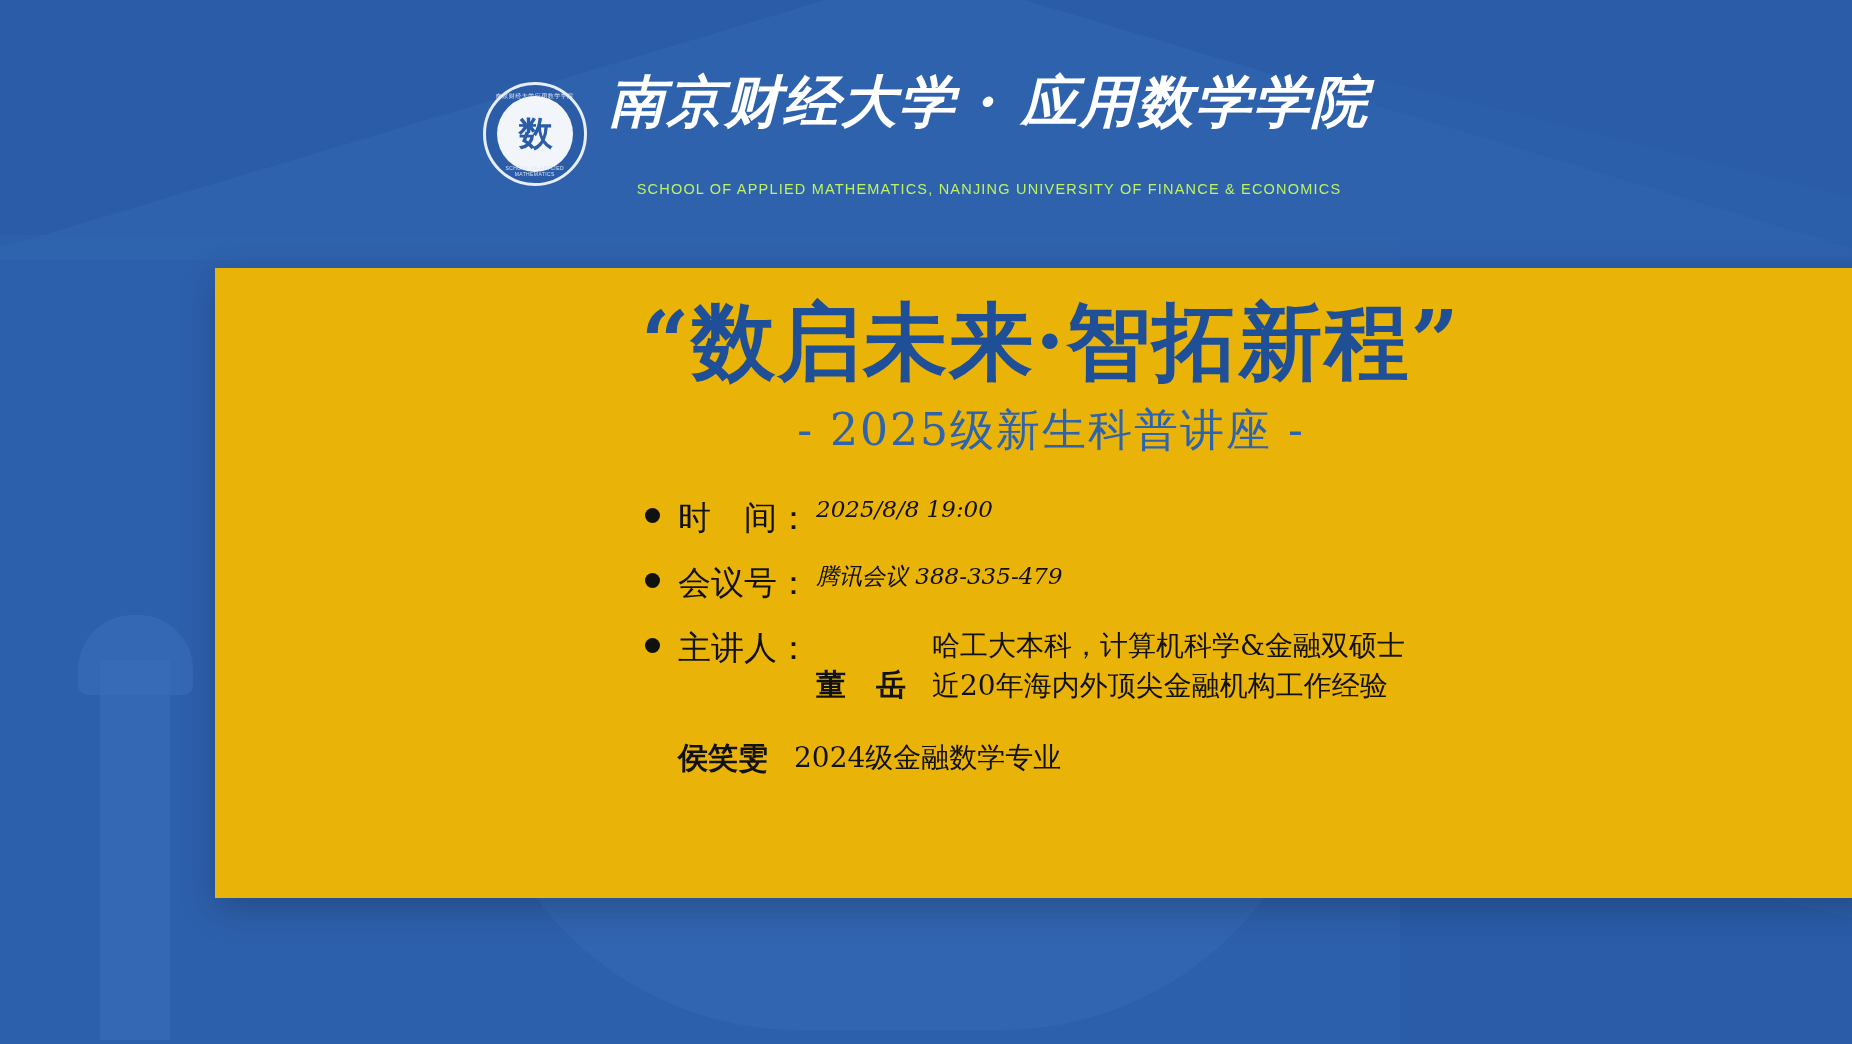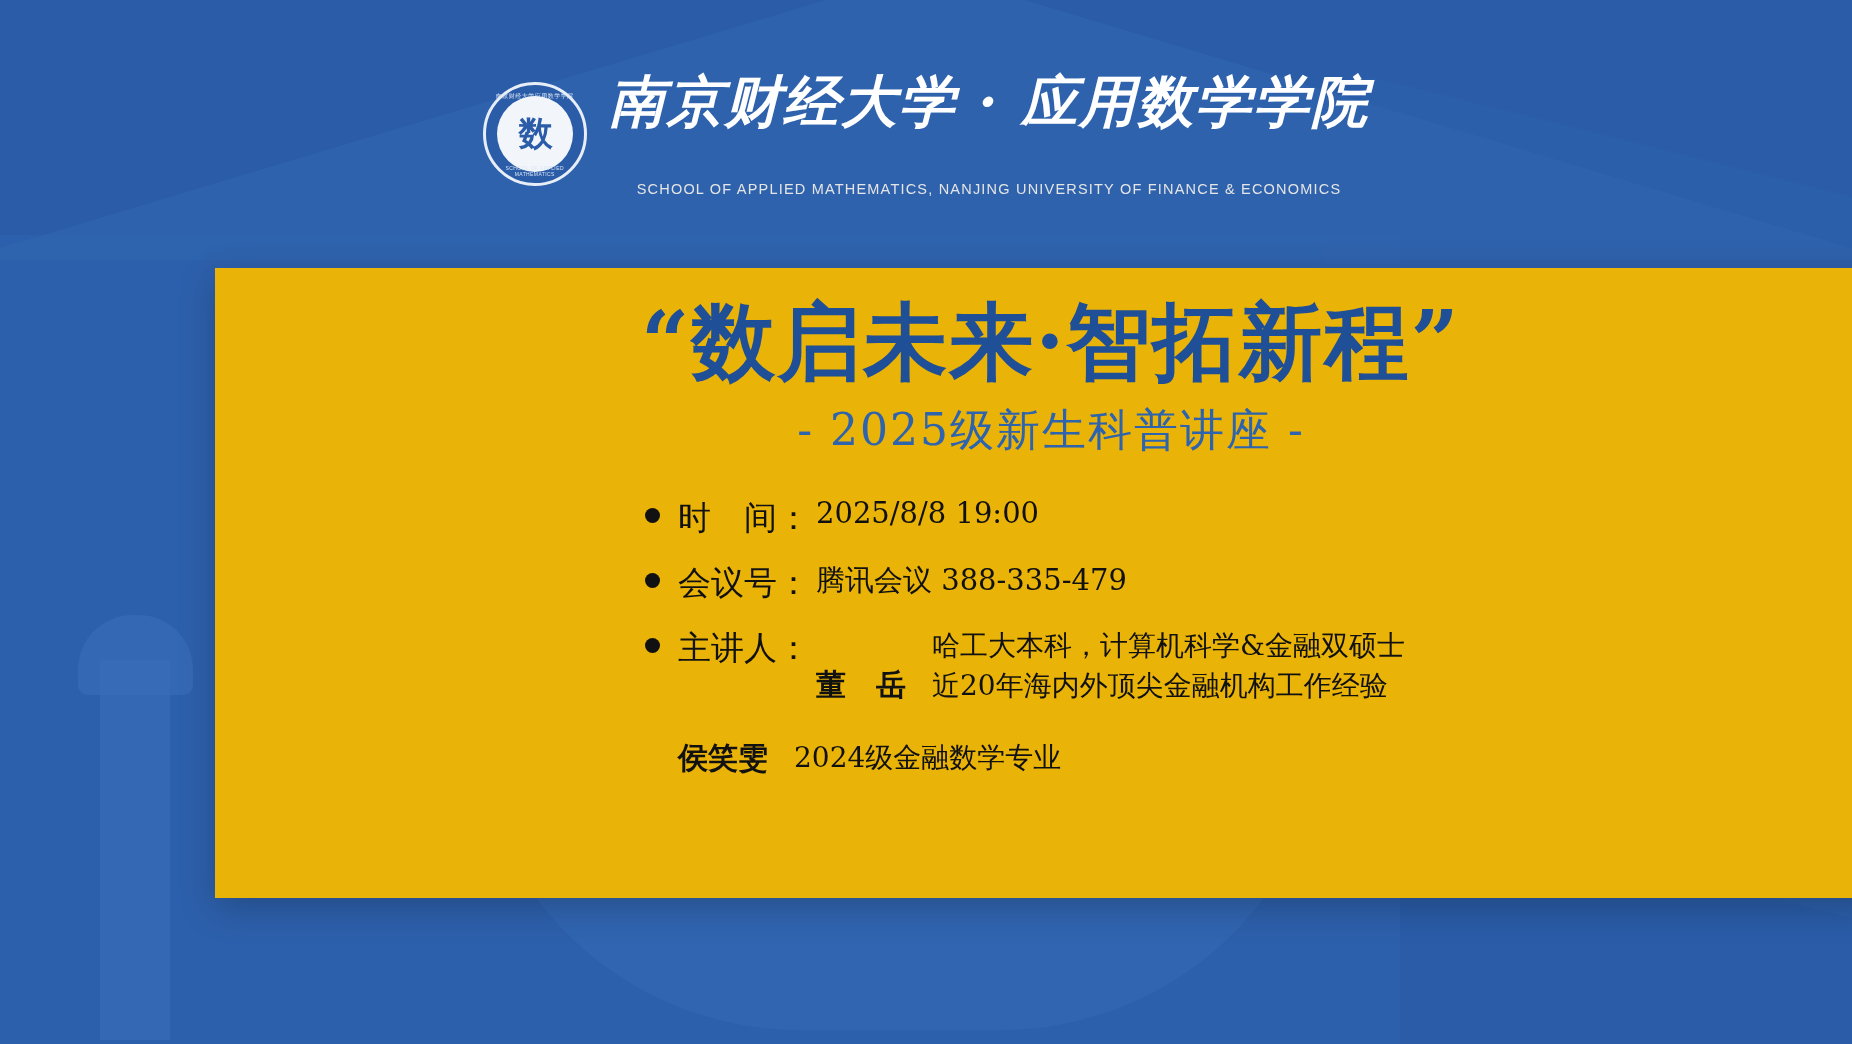--- a/index.html
+++ b/index.html
@@ -160,21 +160,21 @@
     font-weight: bold;
     color: #ffffff;
     font-style: italic;
     letter-spacing: 2px;
     line-height: 1.05;
     white-space: nowrap;
   }
   .en-name {
     margin-top: 10px;
     font-size: 14.5px;
-    color: #e5e5e5;
+    color: #bef264;
     letter-spacing: 1.2px;
     white-space: nowrap;
   }
 
   
   .card {
     position: absolute;
     left: 215px;
     top: 268px;
     width: 1672px;
@@ -226,23 +226,24 @@
   }
   .lbl {
     font-family: "DejaVu Serif", serif;
     font-size: 33px;
     color: #111111;
     white-space: nowrap;
     margin-right: 6px;
   }
   .val {
     font-family: "DejaVu Serif", serif;
-    font-size: 29px;
+    font-size: 23px;
     color: #111111;
     white-space: nowrap;
+    font-style: italic;
   }
   .speaker-row {
     display: flex;
     align-items: flex-end;
     margin-bottom: 6px;
   }
   .speaker-name {
     font-family: "DejaVu Serif", serif;
     font-size: 30px;
     font-weight: bold;

